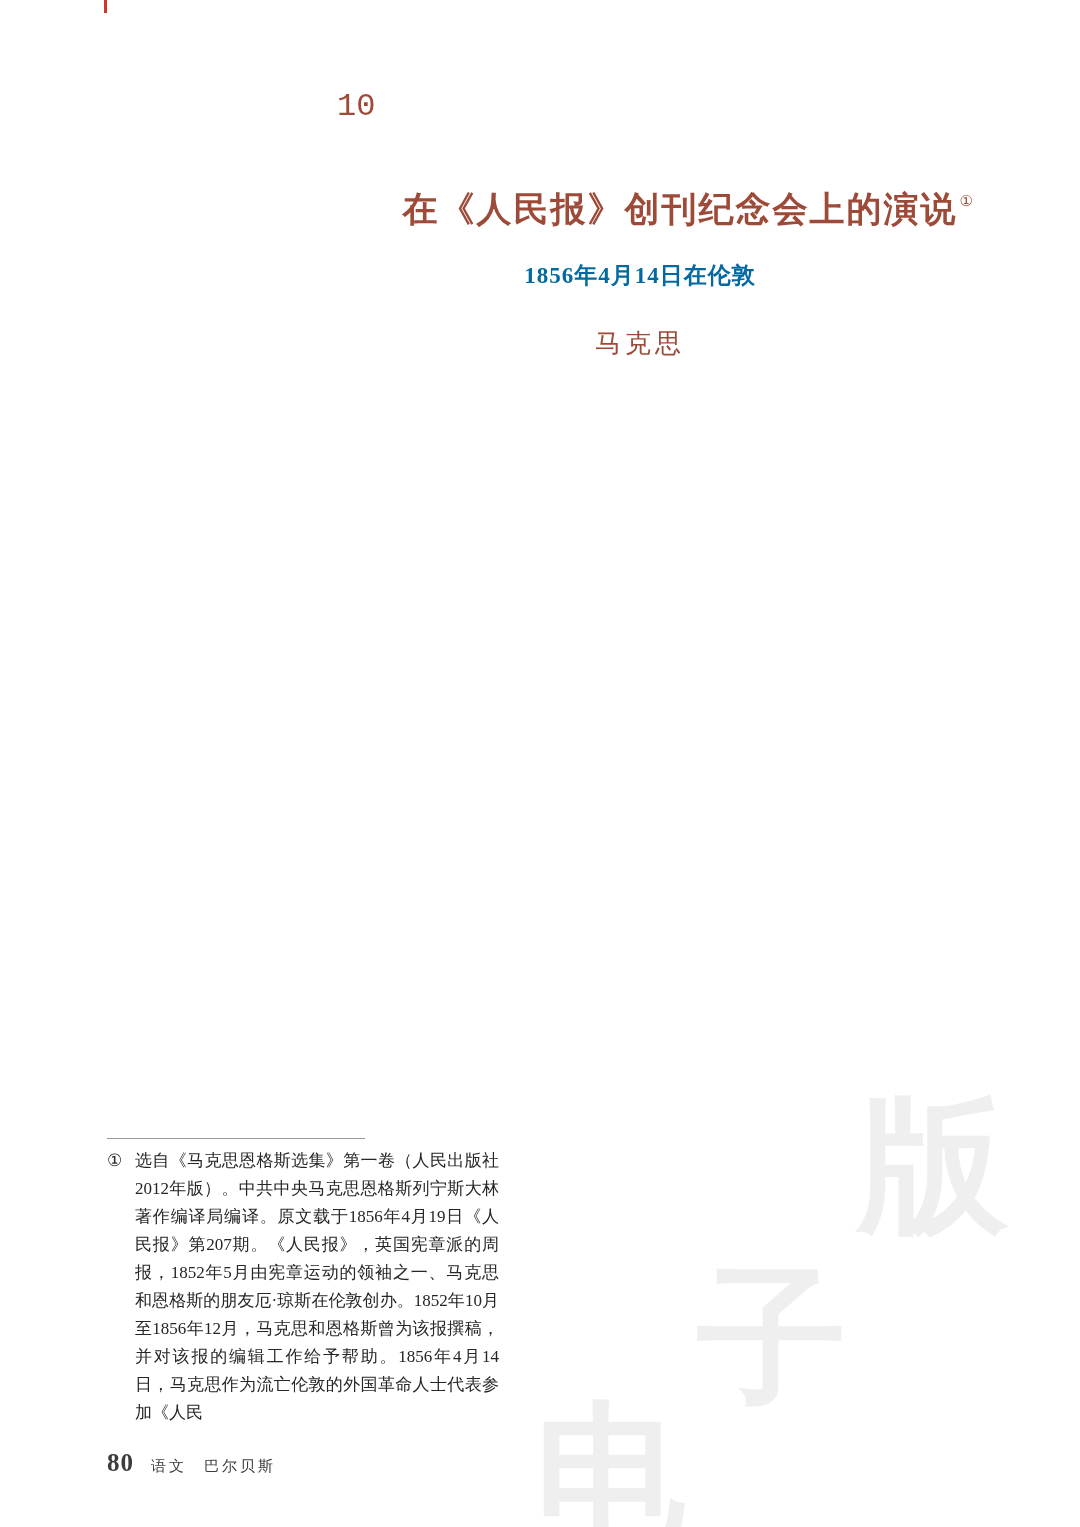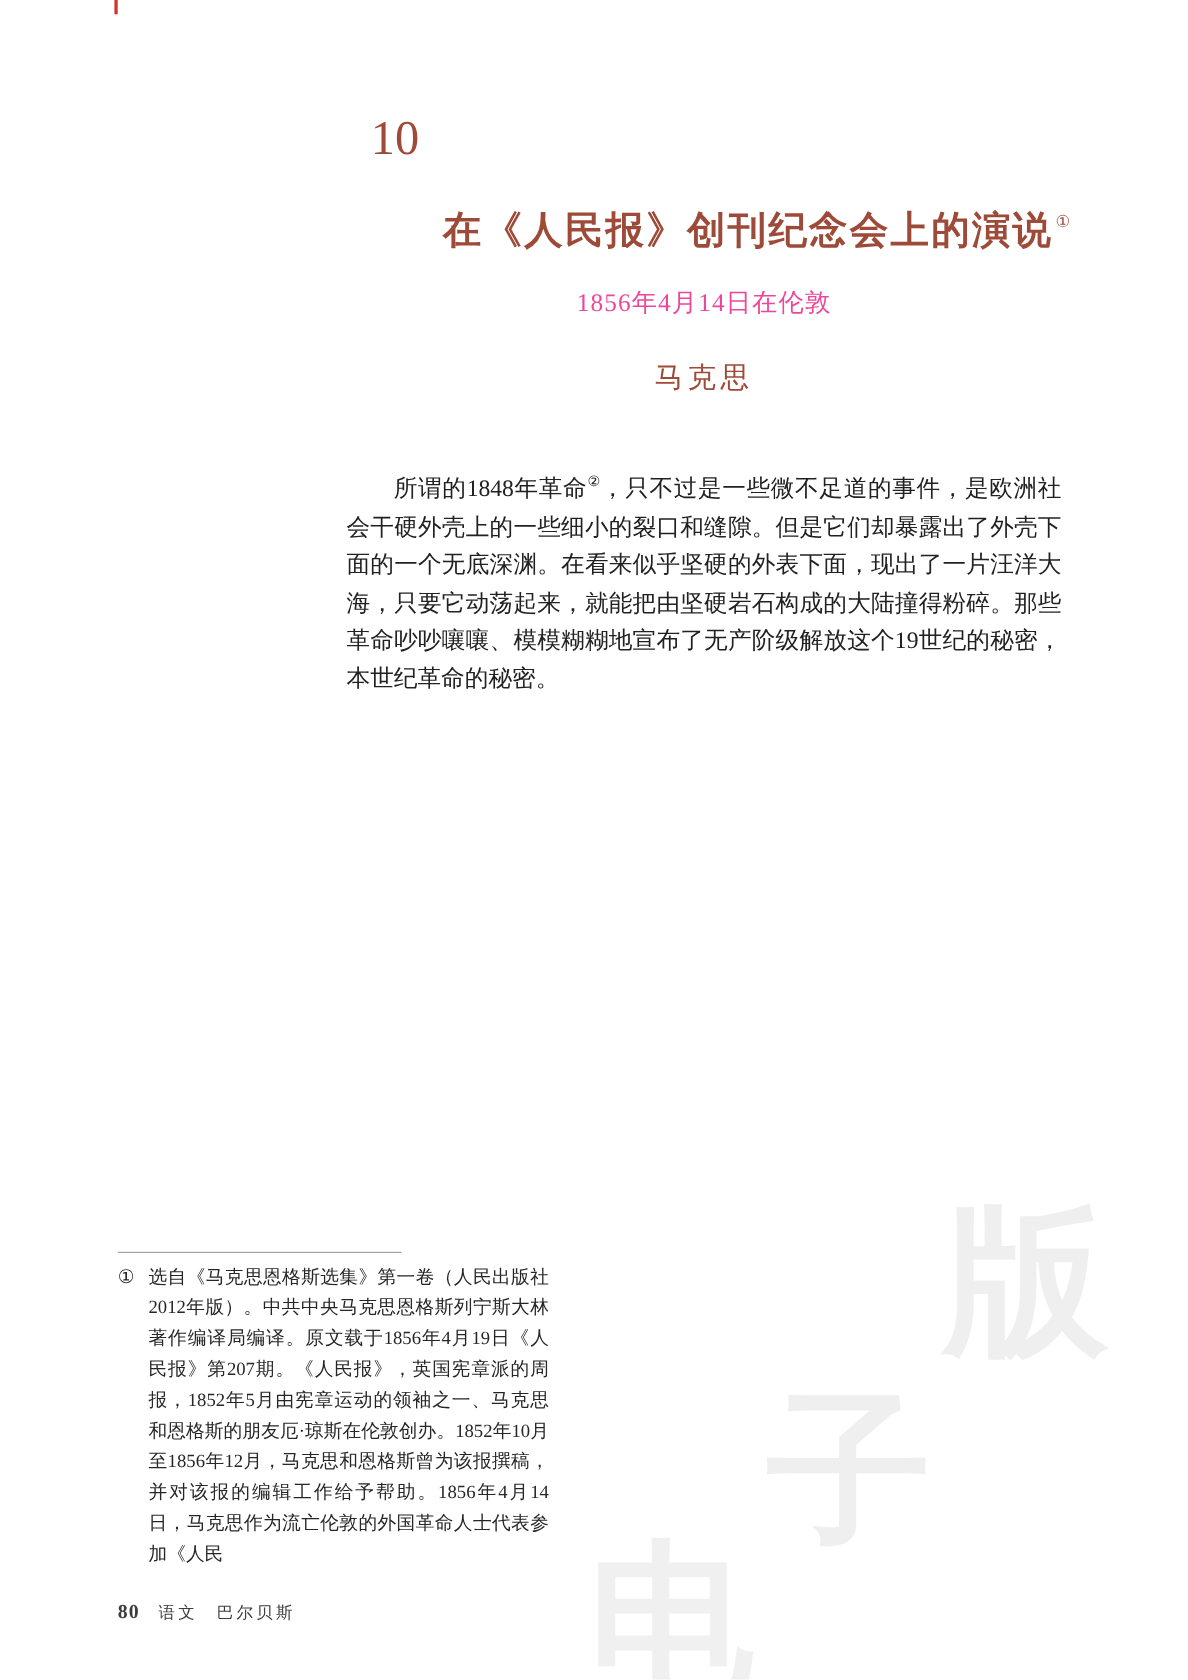--- a/index.html
+++ b/index.html
@@ -17,24 +17,25 @@
 
   .corner-mark {
     position: absolute;
     left: 104px; top: 0;
     width: 3px; height: 13px;
     background: var(--corner_mark, #cc392c);
   }
 
   .lesson-number {
     position: absolute;
-    left: 337px; top: 100px;
-    font-size: 44px;
+    left: 337px; top: 88px;
+    font-size: 32px;
     line-height: 1.2;
     color: var(--accent, #9e4a38);
+    font-family: Liberation Mono, monospace;
   }
 
   .lesson-title {
     position: absolute;
     left: 315px; top: 186px;
     width: 660px;
     text-align: right;
     font-size: 35px;
     font-weight: 700;
     letter-spacing: 2px;
@@ -49,23 +50,23 @@
     top: -15px;
     margin-left: 2px;
   }
 
   .lesson-subtitle {
     position: absolute;
     left: 315px; top: 260px;
     width: 650px;
     text-align: center;
     font-size: 23px;
-    font-weight: 400;
+    font-weight: 700;
     letter-spacing: 1px;
-    color: #ec4899;
+    color: #0369a1;
   }
 
   .lesson-author {
     position: absolute;
     left: 315px; top: 326px;
     width: 650px;
     text-align: center;
     font-size: 26px;
     letter-spacing: 4px;
     color: var(--accent, #9e4a38);
@@ -118,21 +119,21 @@
   }
 
   .page-footer {
     position: absolute;
     left: 107px; top: 1428px;
     display: flex;
     align-items: baseline;
     gap: 17px;
     color: var(--footer_text, #3c3c3c);
   }
-  .page-num { font-size: 18px; font-weight: 600; letter-spacing: 1px; }
+  .page-num { font-size: 25px; font-weight: 600; letter-spacing: 1px; }
   .footer-subject, .footer-volume { font-size: 15px; letter-spacing: 3px; margin-top: 29px; }
 
   .watermark-layer {
     position: absolute;
     inset: 0;
     pointer-events: none;
     z-index: 5;
   }
   .wm-char {
     position: absolute;
@@ -155,21 +156,20 @@
     <div class="lesson-number">10</div>
 
     <h1 class="lesson-title"><span>在《人民报》创刊纪念会上的演说</span><sup class="title-sup">①</sup></h1>
 
     <div class="lesson-subtitle">1856年4月14日在伦敦</div>
 
     <div class="lesson-author">马克思</div>
   </header>
 
   <main class="body-text">
-      <p class="para">所谓的1848年革命<sup class="fn-ref">②</sup>，只不过是一些微不足道的事件，是欧洲社会干硬外壳上的一些细小的裂口和缝隙。但是它们却暴露出了外壳下面的一个无底深渊。在看来似乎坚硬的外表下面，现出了一片汪洋大海，只要它动荡起来，就能把由坚硬岩石构成的大陆撞得粉碎。那些革命吵吵嚷嚷、模模糊糊地宣布了无产阶级解放这个19世纪的秘密，本世纪革命的秘密。</p>
     </main>
 
   <div class="footnote-rule"></div>
 
   <section class="footnotes">
     <div class="fn-col-left" id="fn-left">
         <p class="fn-item"><span class="fn-marker">①</span>选自《马克思恩格斯选集》第一卷（人民出版社2012年版）。中共中央马克思恩格斯列宁斯大林著作编译局编译。原文载于1856年4月19日《人民报》第207期。《人民报》，英国宪章派的周报，1852年5月由宪章运动的领袖之一、马克思和恩格斯的朋友厄·琼斯在伦敦创办。1852年10月至1856年12月，马克思和恩格斯曾为该报撰稿，并对该报的编辑工作给予帮助。1856年4月14日，马克思作为流亡伦敦的外国革命人士代表参加《人民</p>
       </div>
   </section>
 

